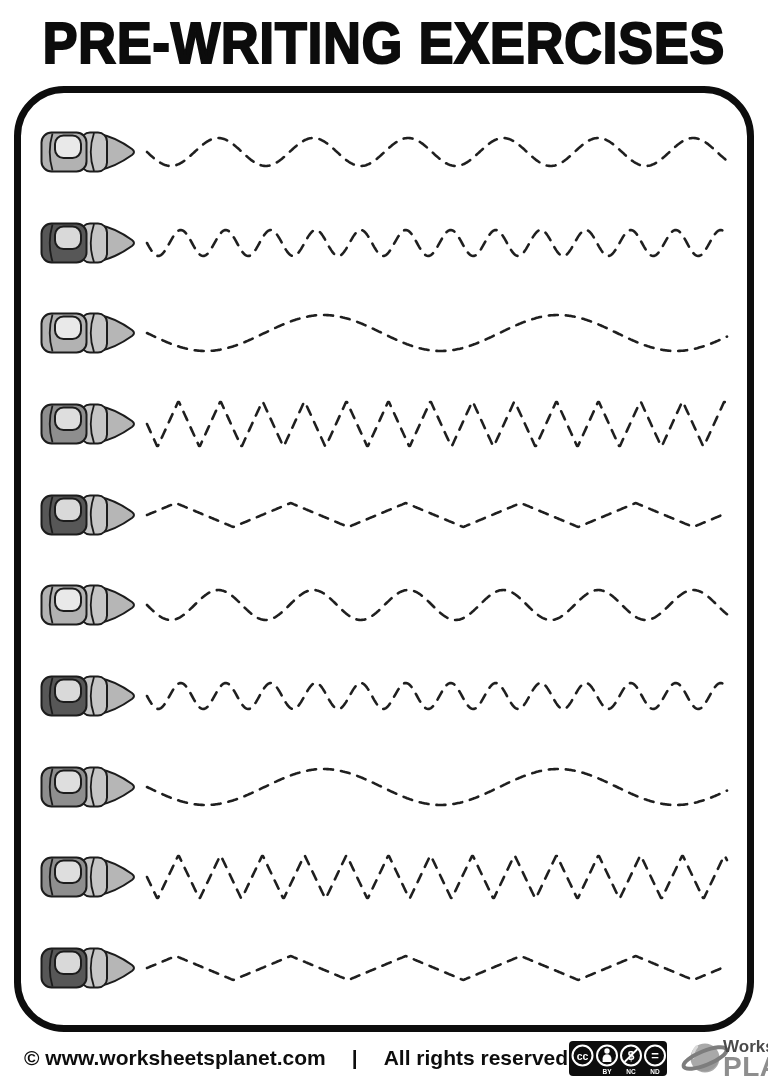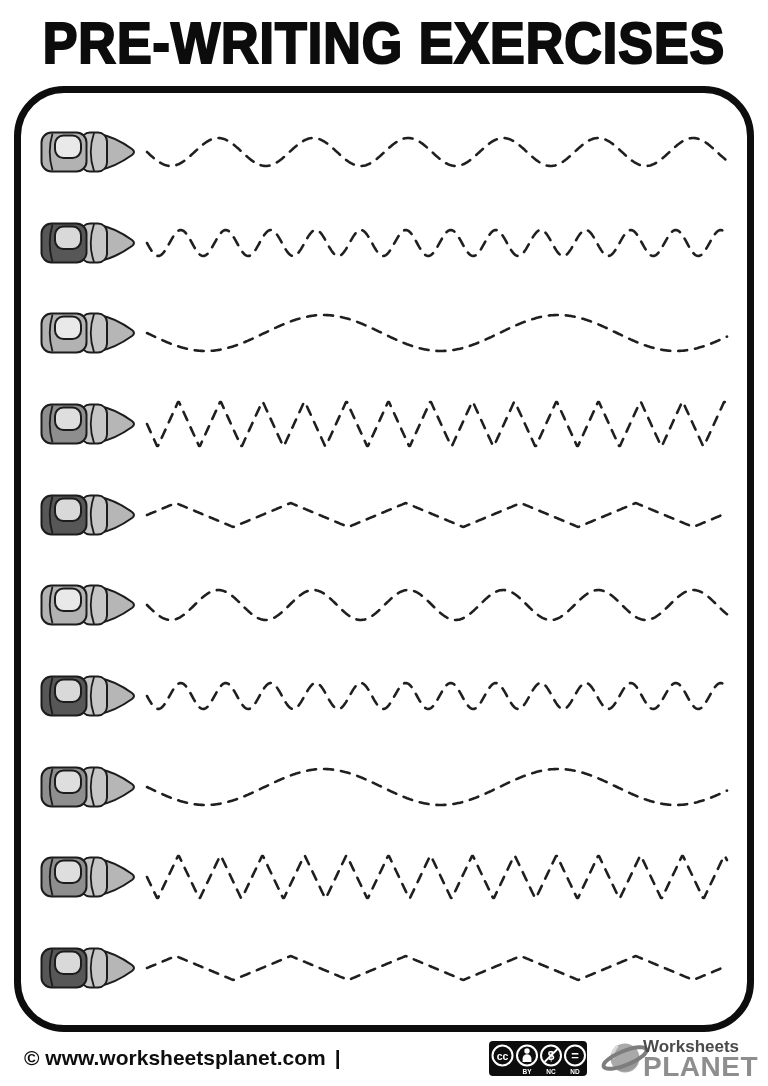--- a/index.html
+++ b/index.html
@@ -23,21 +23,21 @@
   .row{display:flex;align-items:center;height:90px;}
   .crayon{width:100px;height:46px;flex:none;}
   .wave{width:592px;height:90px;flex:none;margin-left:2px;}
   .wave-path{fill:none;stroke-width:2.6;stroke-dasharray:9 8;stroke-linecap:round;stroke-linejoin:round;}
   .footer{
     height:52px;display:flex;align-items:center;justify-content:space-between;
     padding:0 10px 4px 24px;
   }
   .footer-text{
     font-size:21px;font-weight:bold;color:#0d0d0d;
-    display:flex;align-items:center;gap:9px;white-space:nowrap;
+    display:flex;align-items:center;gap:26px;white-space:nowrap;
   }
   .footer-right{display:flex;align-items:center;gap:12px;}
   .cc-badge{width:100px;height:37px;flex:none;}
   .logo{display:flex;align-items:center;flex:none;}
   .planet-svg{width:50px;height:50px;margin-right:-7px;}
   .logo-text{display:flex;flex-direction:column;}
   .logo-l1{font-size:17px;font-weight:bold;color:#4a4a4a;line-height:1;letter-spacing:0;}
   .logo-l2{font-size:28px;font-weight:bold;color:#8e8e8e;line-height:0.85;letter-spacing:0.5px;}
 </style>
 </head>
@@ -184,20 +184,21 @@
     <svg class="wave" viewBox="0 0 592 90">
       <path class="wave-path" d="M6 45.0 L7 44.6 L8 44.2 L9 43.7 L10 43.3 L11 42.9 L12 42.5 L13 42.1 L14 41.7 L15 41.2 L16 40.8 L17 40.4 L18 40.0 L19 39.6 L20 39.2 L21 38.7 L22 38.3 L23 37.9 L24 37.5 L25 37.1 L26 36.7 L27 36.2 L28 35.8 L29 35.4 L30 35.0 L31 34.6 L32 34.1 L33 33.7 L34 33.3 L35 33.1 L36 33.5 L37 33.9 L38 34.4 L39 34.8 L40 35.2 L41 35.6 L42 36.0 L43 36.4 L44 36.9 L45 37.3 L46 37.7 L47 38.1 L48 38.5 L49 38.9 L50 39.4 L51 39.8 L52 40.2 L53 40.6 L54 41.0 L55 41.5 L56 41.9 L57 42.3 L58 42.7 L59 43.1 L60 43.5 L61 44.0 L62 44.4 L63 44.8 L64 45.2 L65 45.6 L66 46.0 L67 46.5 L68 46.9 L69 47.3 L70 47.7 L71 48.1 L72 48.5 L73 49.0 L74 49.4 L75 49.8 L76 50.2 L77 50.6 L78 51.1 L79 51.5 L80 51.9 L81 52.3 L82 52.7 L83 53.1 L84 53.6 L85 54.0 L86 54.4 L87 54.8 L88 55.2 L89 55.6 L90 56.1 L91 56.5 L92 56.9 L93 56.7 L94 56.3 L95 55.9 L96 55.4 L97 55.0 L98 54.6 L99 54.2 L100 53.8 L101 53.3 L102 52.9 L103 52.5 L104 52.1 L105 51.7 L106 51.3 L107 50.8 L108 50.4 L109 50.0 L110 49.6 L111 49.2 L112 48.8 L113 48.3 L114 47.9 L115 47.5 L116 47.1 L117 46.7 L118 46.3 L119 45.8 L120 45.4 L121 45.0 L122 44.6 L123 44.2 L124 43.7 L125 43.3 L126 42.9 L127 42.5 L128 42.1 L129 41.7 L130 41.2 L131 40.8 L132 40.4 L133 40.0 L134 39.6 L135 39.2 L136 38.7 L137 38.3 L138 37.9 L139 37.5 L140 37.1 L141 36.7 L142 36.2 L143 35.8 L144 35.4 L145 35.0 L146 34.6 L147 34.1 L148 33.7 L149 33.3 L150 33.1 L151 33.5 L152 33.9 L153 34.4 L154 34.8 L155 35.2 L156 35.6 L157 36.0 L158 36.4 L159 36.9 L160 37.3 L161 37.7 L162 38.1 L163 38.5 L164 38.9 L165 39.4 L166 39.8 L167 40.2 L168 40.6 L169 41.0 L170 41.5 L171 41.9 L172 42.3 L173 42.7 L174 43.1 L175 43.5 L176 44.0 L177 44.4 L178 44.8 L179 45.2 L180 45.6 L181 46.0 L182 46.5 L183 46.9 L184 47.3 L185 47.7 L186 48.1 L187 48.5 L188 49.0 L189 49.4 L190 49.8 L191 50.2 L192 50.6 L193 51.1 L194 51.5 L195 51.9 L196 52.3 L197 52.7 L198 53.1 L199 53.6 L200 54.0 L201 54.4 L202 54.8 L203 55.2 L204 55.6 L205 56.1 L206 56.5 L207 56.9 L208 56.7 L209 56.3 L210 55.9 L211 55.4 L212 55.0 L213 54.6 L214 54.2 L215 53.8 L216 53.3 L217 52.9 L218 52.5 L219 52.1 L220 51.7 L221 51.3 L222 50.8 L223 50.4 L224 50.0 L225 49.6 L226 49.2 L227 48.8 L228 48.3 L229 47.9 L230 47.5 L231 47.1 L232 46.7 L233 46.3 L234 45.8 L235 45.4 L236 45.0 L237 44.6 L238 44.2 L239 43.7 L240 43.3 L241 42.9 L242 42.5 L243 42.1 L244 41.7 L245 41.2 L246 40.8 L247 40.4 L248 40.0 L249 39.6 L250 39.2 L251 38.7 L252 38.3 L253 37.9 L254 37.5 L255 37.1 L256 36.7 L257 36.2 L258 35.8 L259 35.4 L260 35.0 L261 34.6 L262 34.1 L263 33.7 L264 33.3 L265 33.1 L266 33.5 L267 33.9 L268 34.4 L269 34.8 L270 35.2 L271 35.6 L272 36.0 L273 36.4 L274 36.9 L275 37.3 L276 37.7 L277 38.1 L278 38.5 L279 38.9 L280 39.4 L281 39.8 L282 40.2 L283 40.6 L284 41.0 L285 41.5 L286 41.9 L287 42.3 L288 42.7 L289 43.1 L290 43.5 L291 44.0 L292 44.4 L293 44.8 L294 45.2 L295 45.6 L296 46.0 L297 46.5 L298 46.9 L299 47.3 L300 47.7 L301 48.1 L302 48.5 L303 49.0 L304 49.4 L305 49.8 L306 50.2 L307 50.6 L308 51.1 L309 51.5 L310 51.9 L311 52.3 L312 52.7 L313 53.1 L314 53.6 L315 54.0 L316 54.4 L317 54.8 L318 55.2 L319 55.6 L320 56.1 L321 56.5 L322 56.9 L323 56.7 L324 56.3 L325 55.9 L326 55.4 L327 55.0 L328 54.6 L329 54.2 L330 53.8 L331 53.3 L332 52.9 L333 52.5 L334 52.1 L335 51.7 L336 51.3 L337 50.8 L338 50.4 L339 50.0 L340 49.6 L341 49.2 L342 48.8 L343 48.3 L344 47.9 L345 47.5 L346 47.1 L347 46.7 L348 46.3 L349 45.8 L350 45.4 L351 45.0 L352 44.6 L353 44.2 L354 43.7 L355 43.3 L356 42.9 L357 42.5 L358 42.1 L359 41.7 L360 41.2 L361 40.8 L362 40.4 L363 40.0 L364 39.6 L365 39.2 L366 38.7 L367 38.3 L368 37.9 L369 37.5 L370 37.1 L371 36.7 L372 36.2 L373 35.8 L374 35.4 L375 35.0 L376 34.6 L377 34.1 L378 33.7 L379 33.3 L380 33.1 L381 33.5 L382 33.9 L383 34.4 L384 34.8 L385 35.2 L386 35.6 L387 36.0 L388 36.4 L389 36.9 L390 37.3 L391 37.7 L392 38.1 L393 38.5 L394 38.9 L395 39.4 L396 39.8 L397 40.2 L398 40.6 L399 41.0 L400 41.5 L401 41.9 L402 42.3 L403 42.7 L404 43.1 L405 43.5 L406 44.0 L407 44.4 L408 44.8 L409 45.2 L410 45.6 L411 46.0 L412 46.5 L413 46.9 L414 47.3 L415 47.7 L416 48.1 L417 48.5 L418 49.0 L419 49.4 L420 49.8 L421 50.2 L422 50.6 L423 51.1 L424 51.5 L425 51.9 L426 52.3 L427 52.7 L428 53.1 L429 53.6 L430 54.0 L431 54.4 L432 54.8 L433 55.2 L434 55.6 L435 56.1 L436 56.5 L437 56.9 L438 56.7 L439 56.3 L440 55.9 L441 55.4 L442 55.0 L443 54.6 L444 54.2 L445 53.8 L446 53.3 L447 52.9 L448 52.5 L449 52.1 L450 51.7 L451 51.3 L452 50.8 L453 50.4 L454 50.0 L455 49.6 L456 49.2 L457 48.8 L458 48.3 L459 47.9 L460 47.5 L461 47.1 L462 46.7 L463 46.3 L464 45.8 L465 45.4 L466 45.0 L467 44.6 L468 44.2 L469 43.7 L470 43.3 L471 42.9 L472 42.5 L473 42.1 L474 41.7 L475 41.2 L476 40.8 L477 40.4 L478 40.0 L479 39.6 L480 39.2 L481 38.7 L482 38.3 L483 37.9 L484 37.5 L485 37.1 L486 36.7 L487 36.2 L488 35.8 L489 35.4 L490 35.0 L491 34.6 L492 34.1 L493 33.7 L494 33.3 L495 33.1 L496 33.5 L497 33.9 L498 34.4 L499 34.8 L500 35.2 L501 35.6 L502 36.0 L503 36.4 L504 36.9 L505 37.3 L506 37.7 L507 38.1 L508 38.5 L509 38.9 L510 39.4 L511 39.8 L512 40.2 L513 40.6 L514 41.0 L515 41.5 L516 41.9 L517 42.3 L518 42.7 L519 43.1 L520 43.5 L521 44.0 L522 44.4 L523 44.8 L524 45.2 L525 45.6 L526 46.0 L527 46.5 L528 46.9 L529 47.3 L530 47.7 L531 48.1 L532 48.5 L533 49.0 L534 49.4 L535 49.8 L536 50.2 L537 50.6 L538 51.1 L539 51.5 L540 51.9 L541 52.3 L542 52.7 L543 53.1 L544 53.6 L545 54.0 L546 54.4 L547 54.8 L548 55.2 L549 55.6 L550 56.1 L551 56.5 L552 56.9 L553 56.7 L554 56.3 L555 55.9 L556 55.4 L557 55.0 L558 54.6 L559 54.2 L560 53.8 L561 53.3 L562 52.9 L563 52.5 L564 52.1 L565 51.7 L566 51.3 L567 50.8 L568 50.4 L569 50.0 L570 49.6 L571 49.2 L572 48.8 L573 48.3 L574 47.9 L575 47.5 L576 47.1 L577 46.7 L578 46.3 L579 45.8 L580 45.4 L581 45.0 L582 44.6 L583 44.2 L584 43.7 L585 43.3 L586 42.9" stroke="#1f1f1f"></path>
     </svg>
   </div>
 </div>
 
 <div class="footer">
   <div class="footer-text">
     <span>© www.worksheetsplanet.com</span>
     <span>|</span>
+    <span>All rights reserved</span>
   </div>
   <div class="footer-right">
     <svg class="cc-badge" viewBox="0 0 100 37">
       <rect x="1" y="1" width="98" height="35" rx="4" fill="#0d0d0d"></rect>
       <g>
         <circle cx="14.5" cy="15.5" r="10" fill="none" stroke="#ffffff" stroke-width="2"></circle>
         <text x="14.5" y="19.5" font-size="10.5" font-weight="bold" fill="#ffffff" text-anchor="middle" font-family="Liberation Sans, sans-serif">cc</text>
       </g>
       <g>
         <circle cx="39" cy="15.5" r="10" fill="none" stroke="#ffffff" stroke-width="2"></circle>

